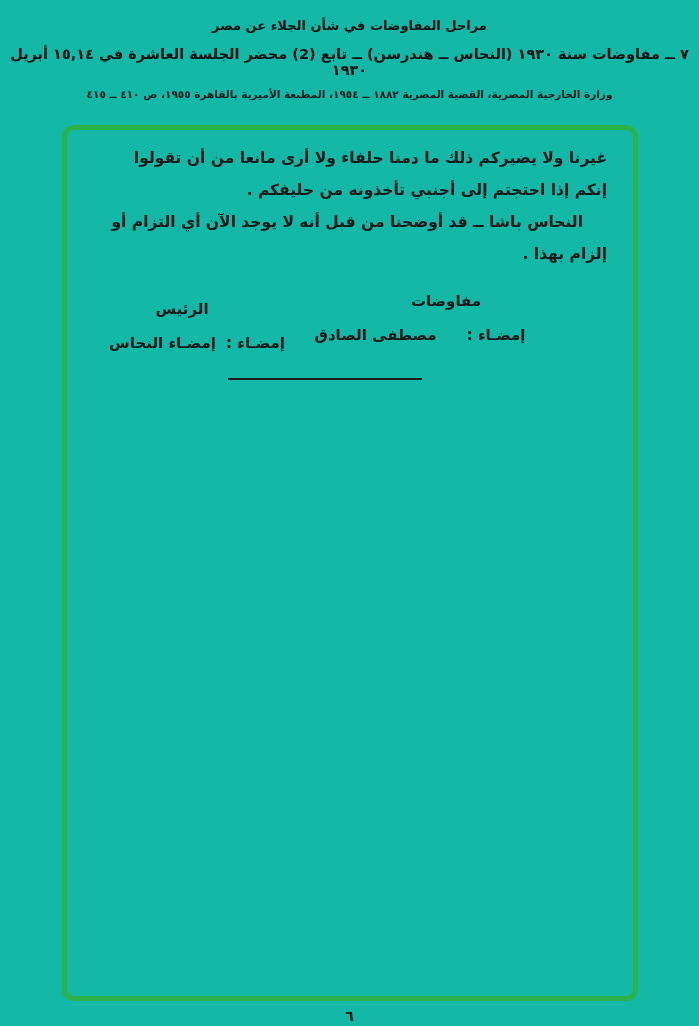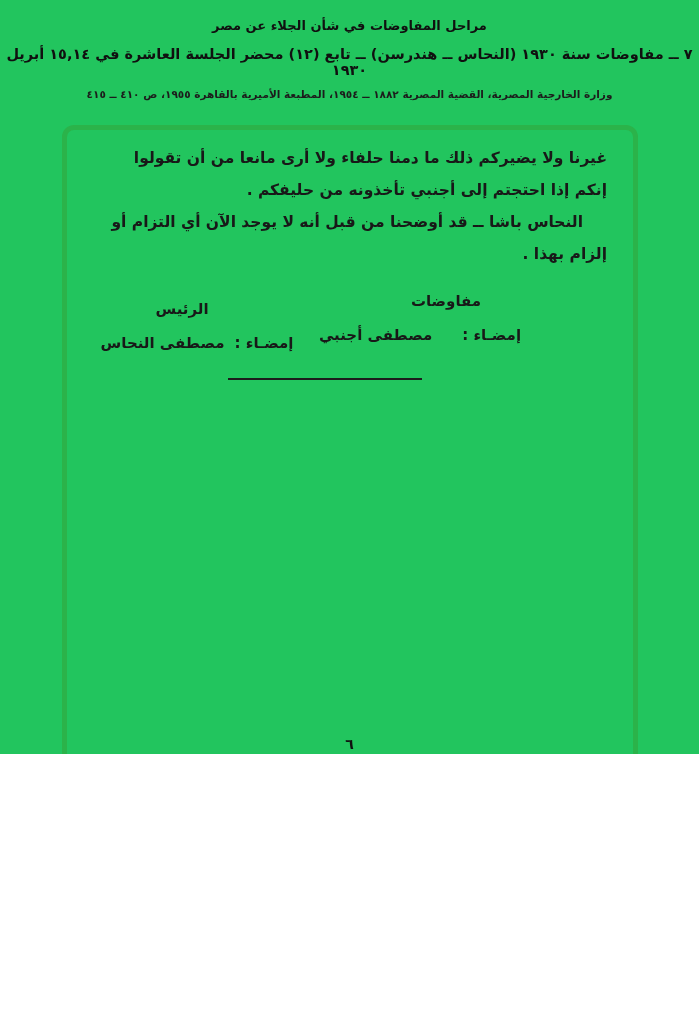--- a/index.html
+++ b/index.html
@@ -4,22 +4,22 @@
 <style>
   * { margin: 0; padding: 0; box-sizing: border-box; }
   html, body { background: #ffffff; }
   body {
     font-family: "DejaVu Sans", sans-serif;
     color: #141414;
   }
   .page {
     position: relative;
     width: 699px;
-    height: 754px;
-    background: #22c55e;
+    height: 1026px;
+    background: #14b8a6;
     overflow: hidden;
   }
   
   .doc-header {
     position: absolute;
     top: 18px;
     left: 0;
     width: 100%;
     text-align: center;
     direction: rtl;
@@ -109,43 +109,43 @@
     color: #101010;
   }
 </style>
 </head>
 <body>
 
 <div class="page">
 
   <header class="doc-header">
     <div class="h-title">مراحل المفاوضات في شأن الجلاء عن مصر</div>
-    <div class="h-subtitle">٧ ــ مفاوضات سنة ١٩٣٠ (النحاس ــ هندرسن) ــ تابع (١٢) محضر الجلسة العاشرة في ١٥,١٤ أبريل ١٩٣٠</div>
+    <div class="h-subtitle">٧ ــ مفاوضات سنة ١٩٣٠ (النحاس ــ هندرسن) ــ تابع (2) محضر الجلسة العاشرة في ١٥,١٤ أبريل ١٩٣٠</div>
     <div class="h-source">وزارة الخارجية المصرية، القضية المصرية ١٨٨٢ ــ ١٩٥٤، المطبعة الأميرية بالقاهرة ١٩٥٥، ص ٤١٠ ــ ٤١٥</div>
   </header>
 
   <div class="green-box">
 
     <div class="body-text">
       <p>غيرنا ولا يضيركم ذلك ما دمنا حلفاء ولا أرى مانعا من أن تقولوا إنكم إذا احتجتم إلى أجنبي تأخذونه من حليفكم .</p>
       <p class="indent">النحاس باشا ــ قد أوضحنا من قبل أنه لا يوجد الآن أي التزام أو إلزام بهذا .</p>
     </div>
 
     <div class="signatures">
       <div class="sig-title secretary">مفاوضات</div>
       <div class="sig-title president">الرئيس</div>
 
       <div class="sig-row secretary">
         <span>إمضـاء :</span>
-        <span>مصطفى أجنبي</span>
+        <span>مصطفى الصادق</span>
       </div>
 
       <div class="sig-row president">
         <span>إمضـاء :</span>
-        <span>مصطفى النحاس</span>
+        <span>إمضـاء النحاس</span>
       </div>
     </div>
 
     <div class="divider"></div>
 
   </div>
 
   <div class="page-number">٦</div>
 
 </div>

